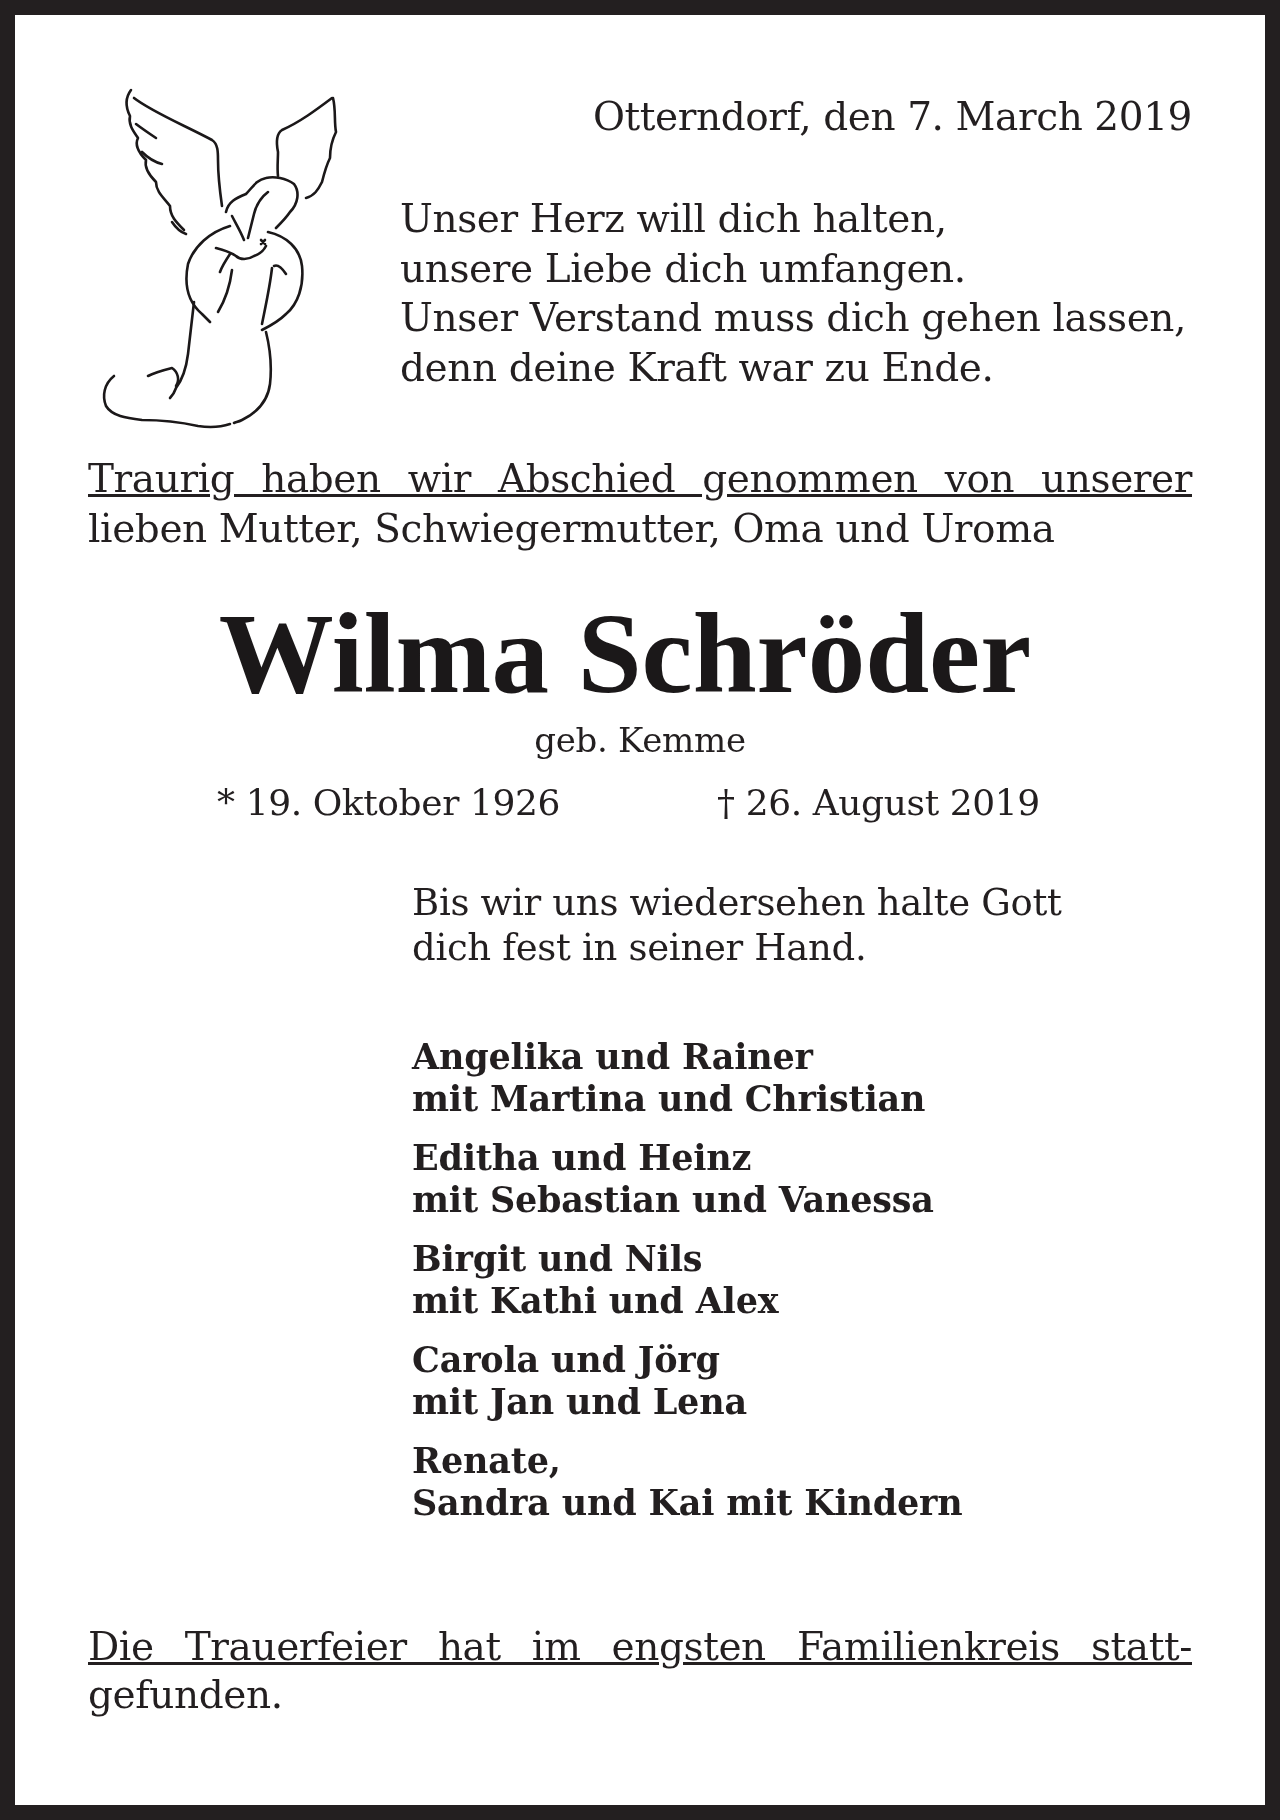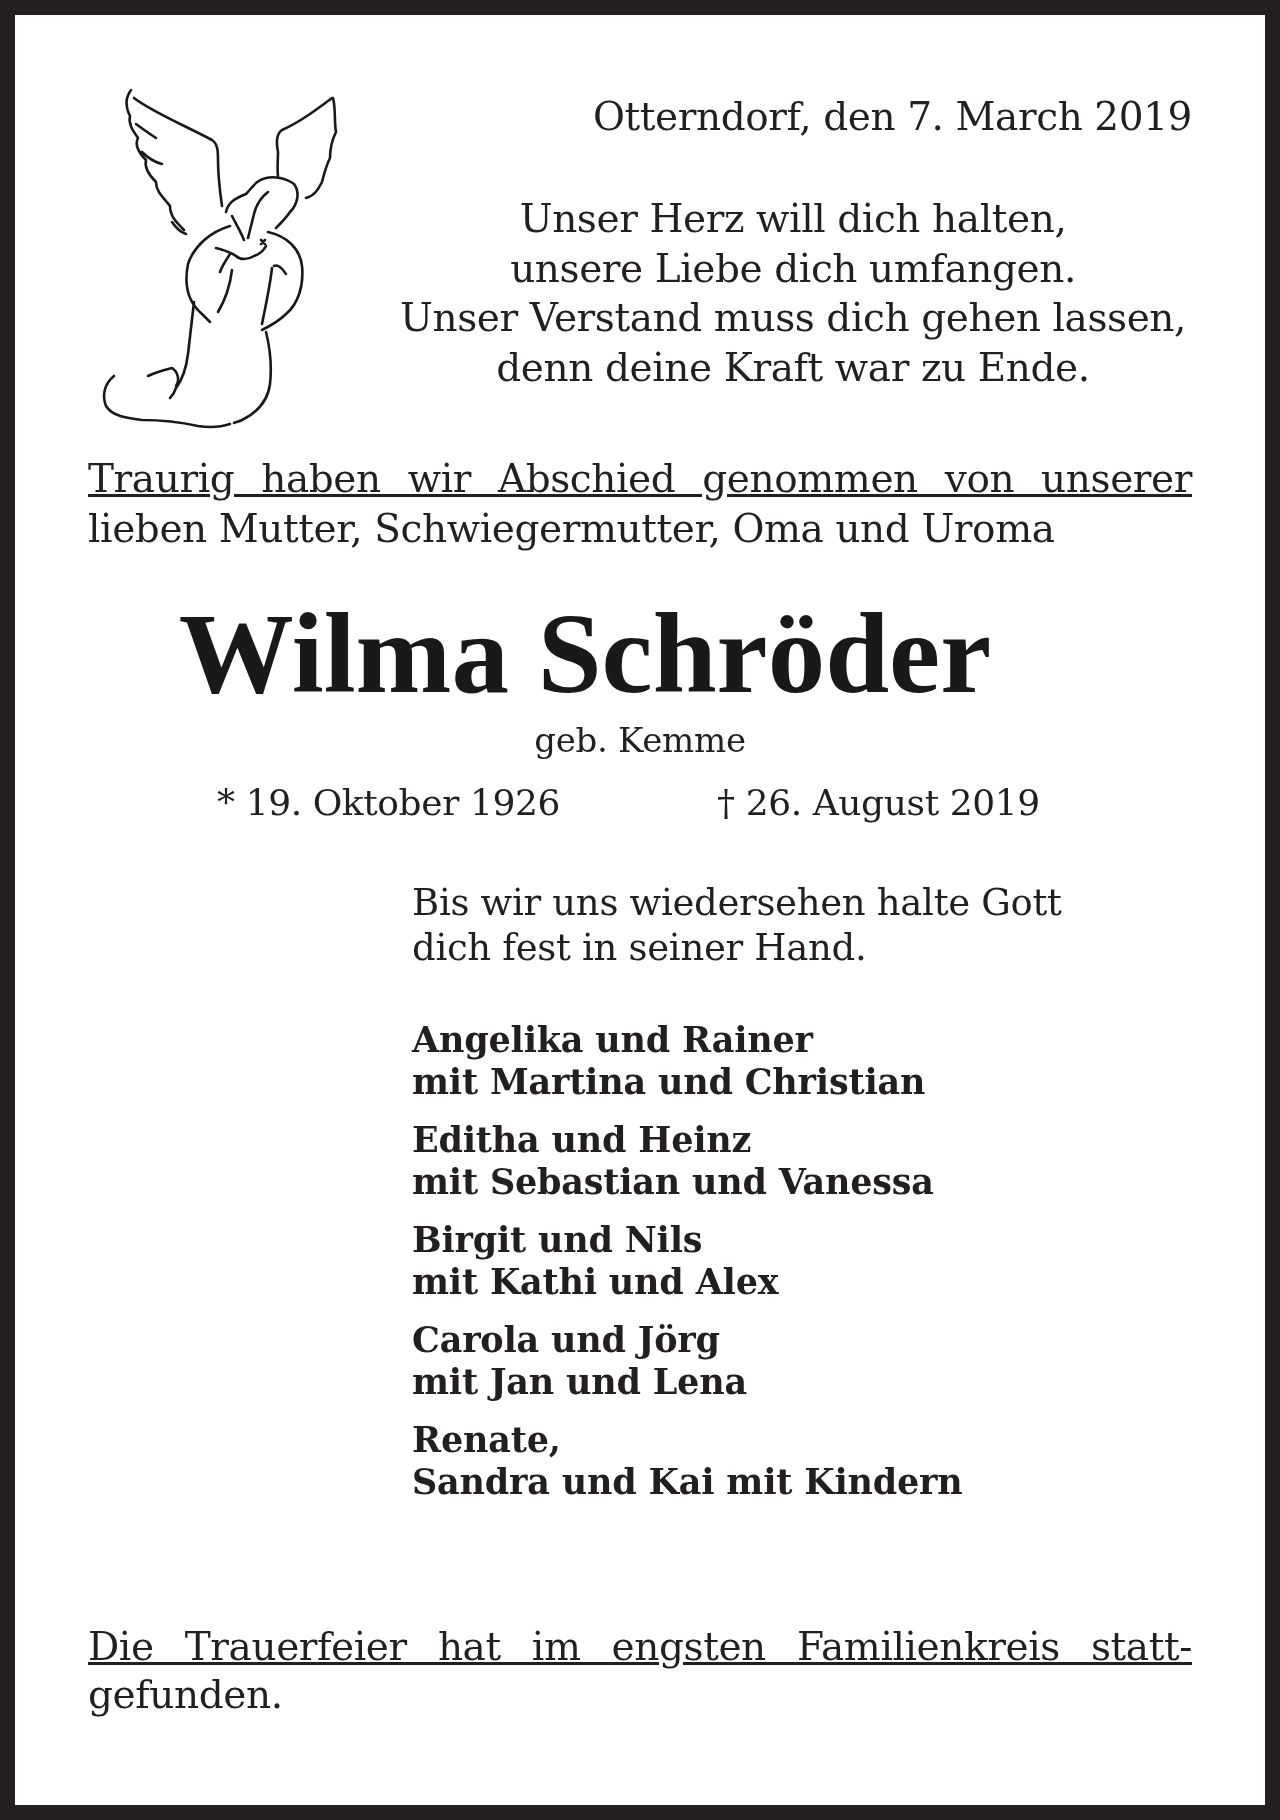--- a/index.html
+++ b/index.html
@@ -8,36 +8,36 @@
     position: relative; overflow: hidden;
     font-family: "DejaVu Serif", serif; color: #231f20;
   }
   .page {
     position: absolute; left: 15px; top: 15px; width: 1250px; height: 1790px;
     background: #ffffff;
   }
   .abs { position: absolute; white-space: nowrap; }
   .date-line { right: 73px; top: 77px; font-size: 39px; line-height: 50px; letter-spacing: -0.4px; }
   .poem { left: 385px; top: 179px; font-size: 39px; line-height: 49.7px; letter-spacing: -0.4px; }
-  .poem div { white-space: nowrap; text-align: center; }
+  .poem div { white-space: nowrap; }
   .para { left: 73px; width: 1104px; font-size: 39px; line-height: 50px; letter-spacing: -0.4px; white-space: normal; }
   .para .justify { text-align: justify; text-align-last: justify; text-decoration: underline; }
   .intro { top: 438.5px; }
   .closing { top: 1607.5px; line-height: 48px; }
   .name {
     left: 0; width: 1140px; text-align: center; top: 575px;
     font-family: "Liberation Serif", serif; font-weight: bold;
-    font-size: 115px; line-height: 128px; color: #1b1819;
+    font-size: 115px; line-height: 128px; color: #1b1819; padding-left: 40px;
   }
   .maiden { left: 0; width: 1250px; text-align: center; top: 705px; font-size: 34px; line-height: 40px; letter-spacing: -0.3px; }
   .birth { left: 202px; top: 765.5px; font-size: 36px; line-height: 44px; letter-spacing: -0.4px; }
   .death { left: 702px; top: 765.5px; font-size: 36px; line-height: 44px; letter-spacing: -0.4px; }
   .verse { left: 397px; top: 865px; font-size: 37px; line-height: 45px; letter-spacing: -0.3px; }
   .families { left: 397px; top: 1004px; font-weight: bold; font-size: 35px; line-height: 42px; letter-spacing: -0.2px; }
-  .family-group { margin-bottom: 16px; }
+  .family-group { margin-bottom: 16px; margin-top: 17px; }
   .family-group div { white-space: nowrap; }
   .angel { position: absolute; left: 75px; top: 65px; width: 260px; height: 350px; }
 </style>
 </head>
 <body>
 
 <div class="page">
 
   <svg class="angel" viewBox="0 0 260 350" fill="none" stroke="#1b1819" stroke-width="2.6" stroke-linecap="round" stroke-linejoin="round">
 

